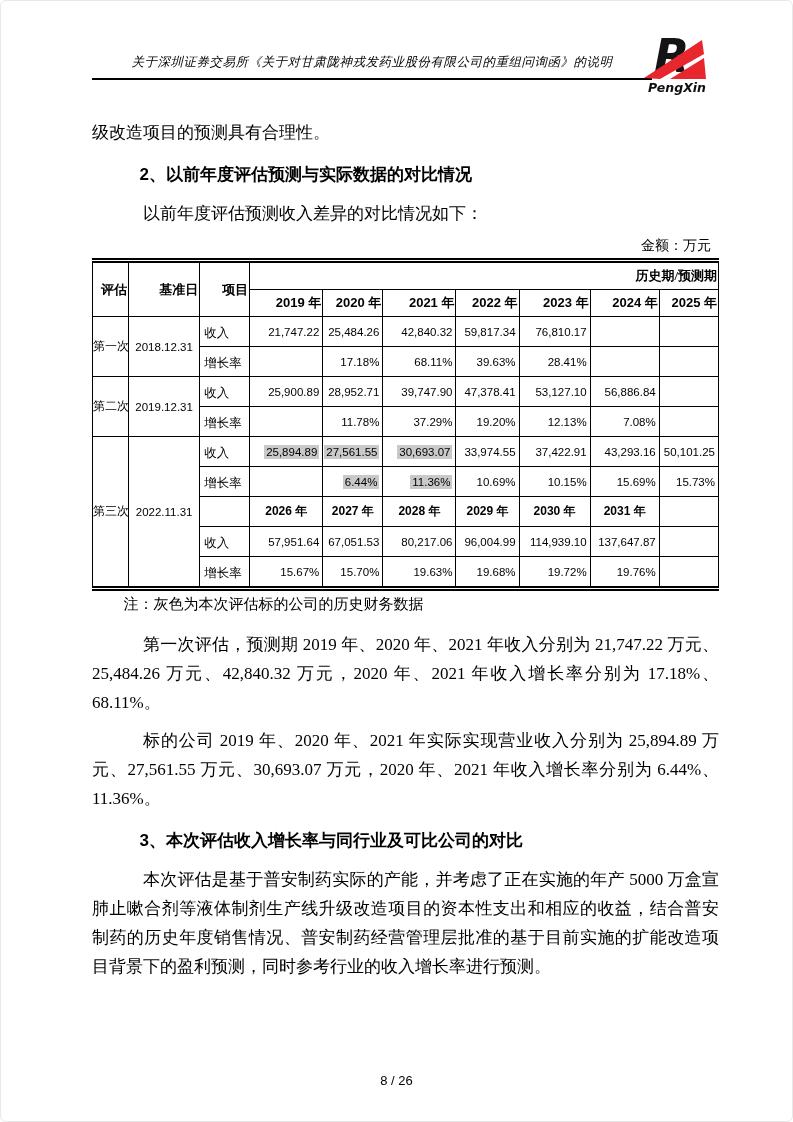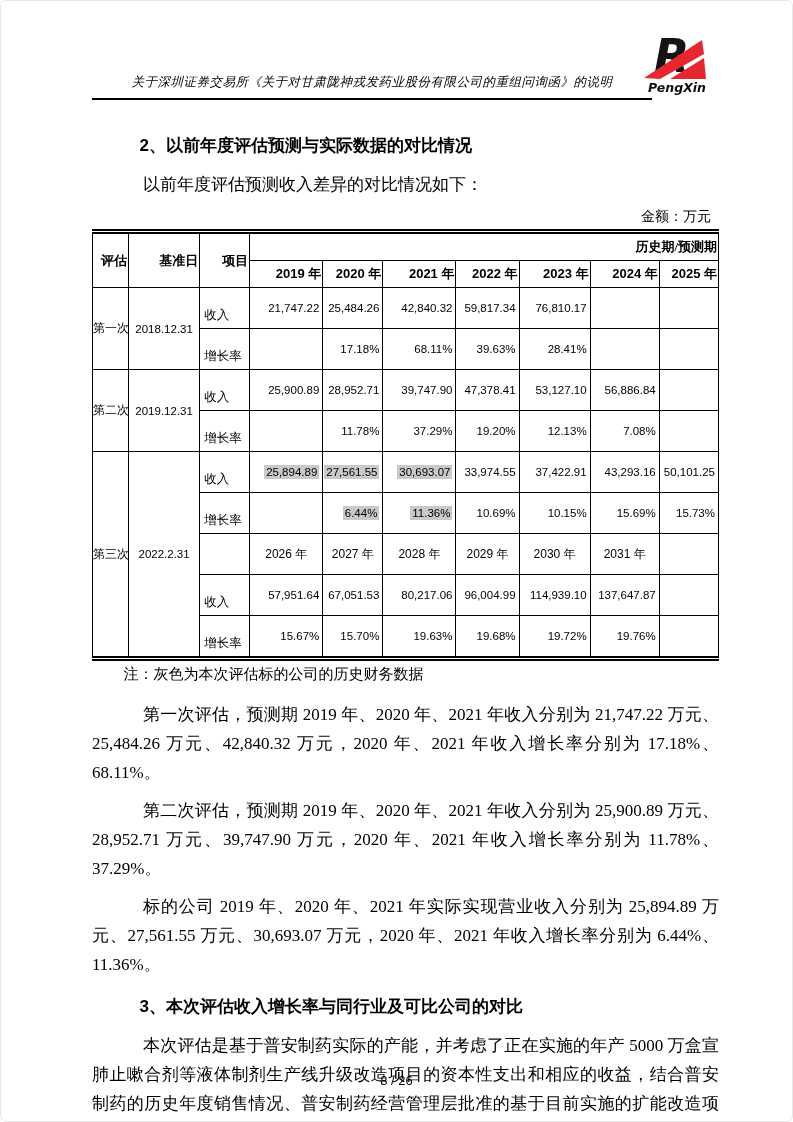--- a/index.html
+++ b/index.html
@@ -4,42 +4,42 @@
 <style>
   html,body{margin:0;padding:0;}
   body{
     width:793px;height:1122px;position:relative;background:#ffffff;
     font-family:"Liberation Serif","DejaVu Serif",serif;color:#000;overflow:hidden;
   }
   .page-frame{position:absolute;inset:0;border:1px solid #e8e8e8;border-radius:6px;pointer-events:none;}
 
   
   .doc-header{position:absolute;top:54px;left:92px;width:560px;border-bottom:2.5px solid #000;padding-bottom:7px;}
-  .doc-header-title{font-size:12.5px;letter-spacing:.5px;text-align:center;font-style:italic;margin-top:20px;}
+  .doc-header-title{font-size:12.5px;letter-spacing:.5px;text-align:center;font-style:italic;}
   .logo{position:absolute;top:28px;left:640px;width:78px;height:68px;}
 
   
   .main{position:absolute;top:118px;left:92px;width:627px;}
   .para{font-size:17px;line-height:29px;text-align:justify;margin:0 0 9px 0;text-indent:3em;}
   .para.no-indent{text-indent:0;}
   .sec-heading{font-family:"Liberation Sans","DejaVu Sans",sans-serif;font-weight:bold;
     font-size:17px;line-height:29px;margin:13px 0 10px 0;text-indent:2.8em;}
   .unit-label{font-size:14px;text-align:right;margin:4px 8px 3px 0;}
   .note{font-size:15px;line-height:26px;text-indent:2.1em;margin:0 0 13px 0;}
 
   
   table.cmp{border-collapse:collapse;table-layout:fixed;width:627px;
     border-top:5px double #000;border-bottom:5px double #000;}
   table.cmp th,table.cmp td{border:1px solid #000;overflow:hidden;white-space:nowrap;}
   table.cmp th{font-size:13px;font-weight:bold;text-align:right;height:22px;padding:2px 1px;}
-  th.yr,.yr2{font-family:"Liberation Sans","DejaVu Sans",sans-serif;font-size:12px;font-weight:normal;text-align:center;}
+  th.yr,.yr2{font-family:"Liberation Sans","DejaVu Sans",sans-serif;font-size:12px;font-weight:bold;text-align:center;}
   td{height:19px;}
   .rname{font-size:12px;text-align:left;padding:2px 0;}
   .date{font-family:"Liberation Sans","DejaVu Sans",sans-serif;font-size:11.5px;text-align:center;padding:19px 0;}
-  .lbl{font-size:12.5px;text-align:left;padding:18px 2px 3px 4px;}
+  .lbl{font-size:12.5px;text-align:left;padding:7px 2px 3px 4px;}
   .num{font-family:"Liberation Sans","DejaVu Sans",sans-serif;font-size:11.5px;text-align:right;padding:3px 3px 3px 1px;margin-top:16px;}
   .hl{background:#c9c9c9;padding:1px 2px;}
 
   
   .footer{position:absolute;bottom:34px;left:0;width:100%;text-align:center;
     font-family:"Liberation Sans","DejaVu Sans",sans-serif;font-size:13px;}
 </style>
 </head>
 <body>
 
@@ -53,20 +53,21 @@
   <svg width="78" height="68" viewBox="0 0 78 68">
     <text x="14" y="44" font-family="DejaVu Sans, sans-serif" font-size="46" font-weight="bold" font-style="italic" fill="#141414">R</text>
     <polygon points="4,50 62,12 64,26 20,51" fill="#e8262d"></polygon>
     <polygon points="30,51 64,30 66,51" fill="#e8262d"></polygon>
     <text x="8" y="64" font-family="DejaVu Sans, sans-serif" font-size="12.5" font-weight="bold" font-style="italic" fill="#101010">PengXin</text>
   </svg>
 </div>
 
 <main class="main">
 
+  <p class="para no-indent">级改造项目的预测具有合理性。</p>
 
   <div class="sec-heading">2、以前年度评估预测与实际数据的对比情况</div>
 
   <p class="para">以前年度评估预测收入差异的对比情况如下：</p>
 
   <div class="unit-label">金额：万元</div>
 
   <table class="cmp">
     <colgroup>
       <col style="width:36px">
@@ -138,21 +139,21 @@
         <td class="num">11.78%</td>
         <td class="num">37.29%</td>
         <td class="num">19.20%</td>
         <td class="num">12.13%</td>
         <td class="num">7.08%</td>
         <td class="num"></td>
       </tr>
 
       <tr>
         <td rowspan="5" class="rname">第三次</td>
-        <td rowspan="5" class="date">2022.2.31</td>
+        <td rowspan="5" class="date">2022.11.31</td>
         <td class="lbl">收入</td>
         <td class="num"><span class="hl">25,894.89</span></td>
         <td class="num"><span class="hl">27,561.55</span></td>
         <td class="num"><span class="hl">30,693.07</span></td>
         <td class="num">33,974.55</td>
         <td class="num">37,422.91</td>
         <td class="num">43,293.16</td>
         <td class="num">50,101.25</td>
       </tr>
       <tr>
@@ -194,21 +195,20 @@
         <td class="num">19.72%</td>
         <td class="num">19.76%</td>
         <td class="num"></td>
       </tr>
     </tbody>
   </table>
 
   <p class="note">注：灰色为本次评估标的公司的历史财务数据</p>
 
   <p class="para">第一次评估，预测期 2019 年、2020 年、2021 年收入分别为 21,747.22 万元、25,484.26 万元、42,840.32 万元，2020 年、2021 年收入增长率分别为 17.18%、68.11%。</p>
-  <p class="para">第二次评估，预测期 2019 年、2020 年、2021 年收入分别为 25,900.89 万元、28,952.71 万元、39,747.90 万元，2020 年、2021 年收入增长率分别为 11.78%、37.29%。</p>
   <p class="para">标的公司 2019 年、2020 年、2021 年实际实现营业收入分别为 25,894.89 万元、27,561.55 万元、30,693.07 万元，2020 年、2021 年收入增长率分别为 6.44%、11.36%。</p>
 
   <div class="sec-heading">3、本次评估收入增长率与同行业及可比公司的对比</div>
 
   <p class="para">本次评估是基于普安制药实际的产能，并考虑了正在实施的年产 5000 万盒宣肺止嗽合剂等液体制剂生产线升级改造项目的资本性支出和相应的收益，结合普安制药的历史年度销售情况、普安制药经营管理层批准的基于目前实施的扩能改造项目背景下的盈利预测，同时参考行业的收入增长率进行预测。</p>
 
 </main>
 
 <footer class="footer">
   <span>8 / 26</span>

